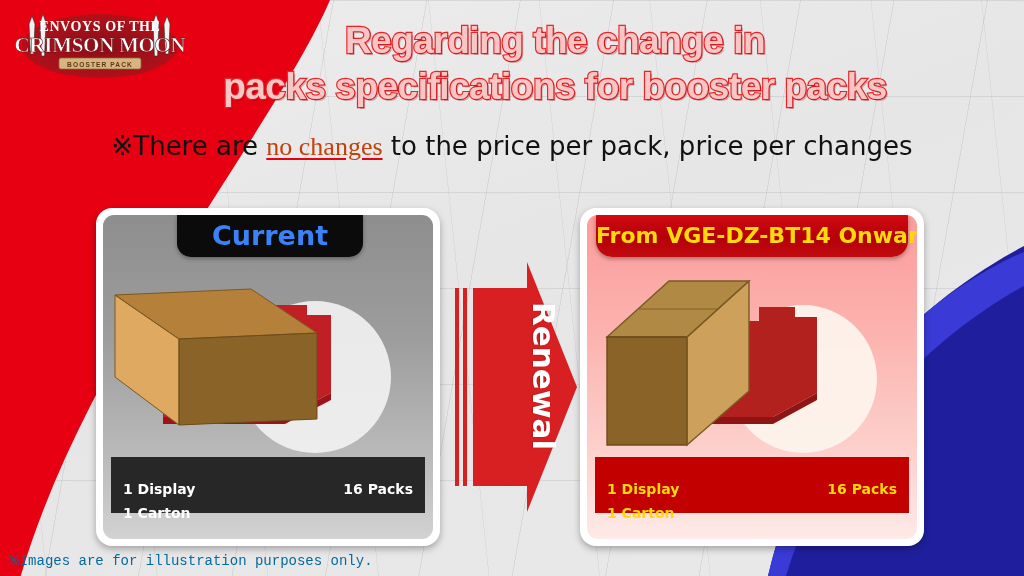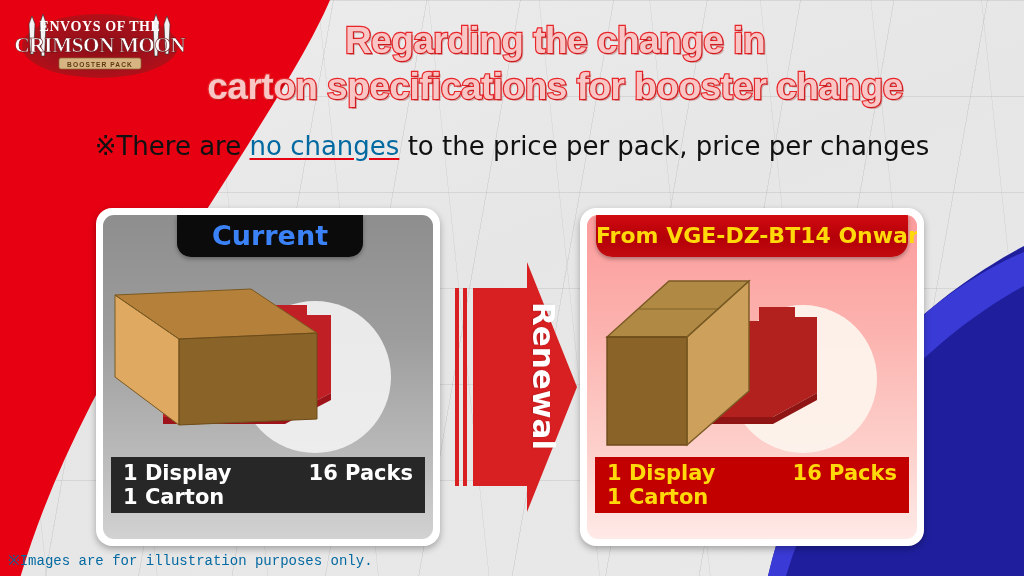--- a/index.html
+++ b/index.html
@@ -52,21 +52,21 @@
   }
   .title .ln{display:block;white-space:nowrap;}
 
   
   .subtitle{
     position:absolute;left:62px;top:130px;width:900px;
     text-align:center;
     font-family:"DejaVu Sans", sans-serif;
     font-size:26px;line-height:32px;color:#111;
   }
-  .subtitle .hl{color:#0369a1;text-decoration:underline;text-decoration-color:#e60012;text-underline-offset:3px;}
+  .subtitle .hl{color:#c2410c;text-decoration:underline;text-decoration-color:#e60012;text-underline-offset:3px;font-family:Liberation Serif, serif;}
   .sub-l2{display:block;}
 
   
   .panel{
     position:absolute;border-radius:16px;overflow:hidden;
     box-shadow:0 3px 7px rgba(0,0,0,.30);
   }
   .panel-left{
     left:96px;top:208px;width:344px;height:338px;
     background:#fff;padding:7px;box-sizing:border-box;
@@ -99,22 +99,22 @@
   }
   .badge-new{
     left:9px;width:312px;font-size:22px;color:#ffd90a;
     background:linear-gradient(180deg,#d10b10 0%,#b40008 55%,#c20b10 100%);
     border-radius:0 0 16px 16px;
   }
 
   
   .pfooter{
     position:absolute;left:8px;right:8px;bottom:26px;height:56px;
-    font-family:"DejaVu Sans", sans-serif;font-weight:bold;font-size:21px;
-    box-sizing:border-box;padding:4px 12px;text-align:right;
+    font-family:"DejaVu Sans", sans-serif;font-weight:bold;font-size:14px;
+    box-sizing:border-box;padding:20px 12px;text-align:right;
   }
   .pfooter .row{display:flex;justify-content:space-between;align-items:center;height:24px;}
   .pf-dark{background:#272727;color:#fff;}
   .pf-red{background:#c20000;color:#ffd90a;}
 
   
   .art{position:absolute;left:0;top:44px;right:0;bottom:86px;}
 
   
   .renewal{position:absolute;left:455px;top:262px;width:125px;height:250px;}
@@ -171,21 +171,21 @@
       <path d="M155,10 L158,18 L156.6,48 L153.4,48 L152,18 Z"></path>
     </g>
     <text x="88" y="25" text-anchor="middle" font-family="Liberation Serif, serif" font-weight="bold" font-size="14" letter-spacing="0.6" fill="#ffffff">ENVOYS OF THE</text>
     <text x="88" y="46" text-anchor="middle" font-family="Liberation Serif, serif" font-weight="bold" font-size="21" letter-spacing="-0.3" fill="#ffffff" stroke="#5a0006" stroke-width="0.5">CRIMSON MOON</text>
     <rect x="47" y="52" width="82" height="11" rx="2" fill="#d7b481" stroke="#8a6a38" stroke-width="0.7"></rect>
     <text x="88" y="60.5" text-anchor="middle" font-family="Liberation Sans, sans-serif" font-weight="bold" font-size="6.6" letter-spacing="1.1" fill="#5b3a12">BOOSTER PACK</text>
   </svg>
 
   <div class="title">
     <span class="ln">Regarding the change in</span>
-    <span class="ln">carton specifications for booster change</span>
+    <span class="ln">packs specifications for booster packs</span>
   </div>
 
   <div class="subtitle">
     <span>※</span><span>There are </span><span class="hl">no changes</span><span> to the price per pack, price per changes</span>
   </div>
 
   <div class="panel panel-left">
     <div class="body">
 
       <svg class="art" viewBox="0 0 330 208" preserveAspectRatio="xMidYMid meet">

